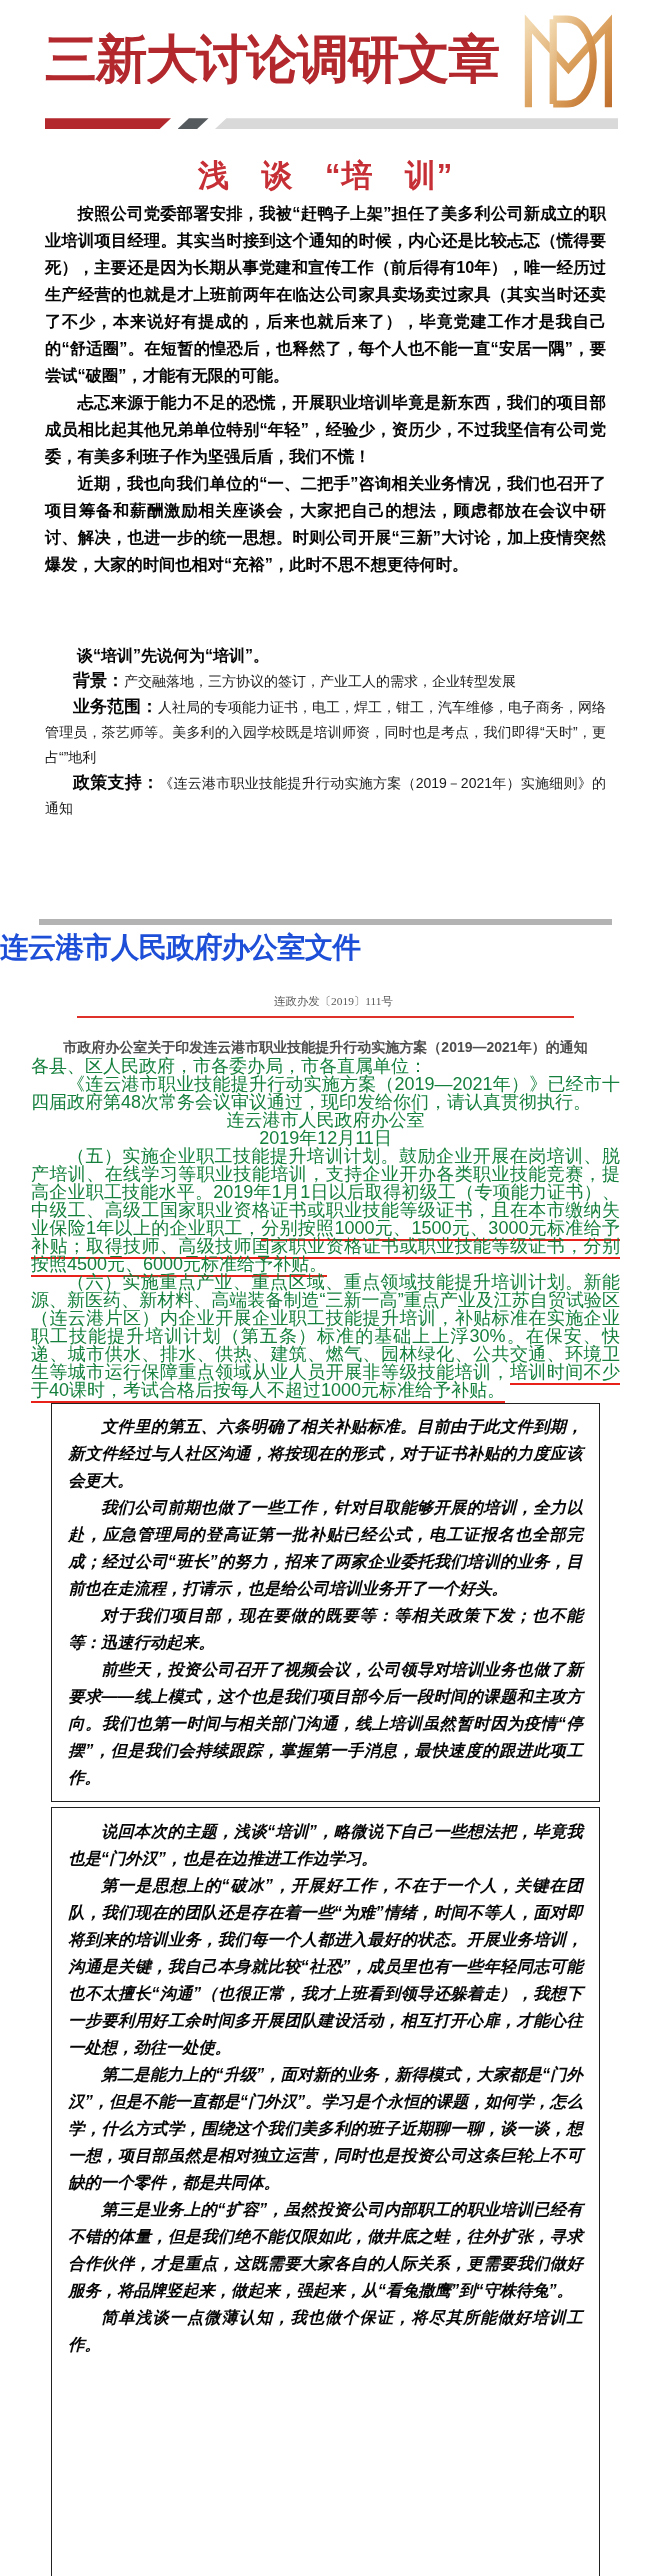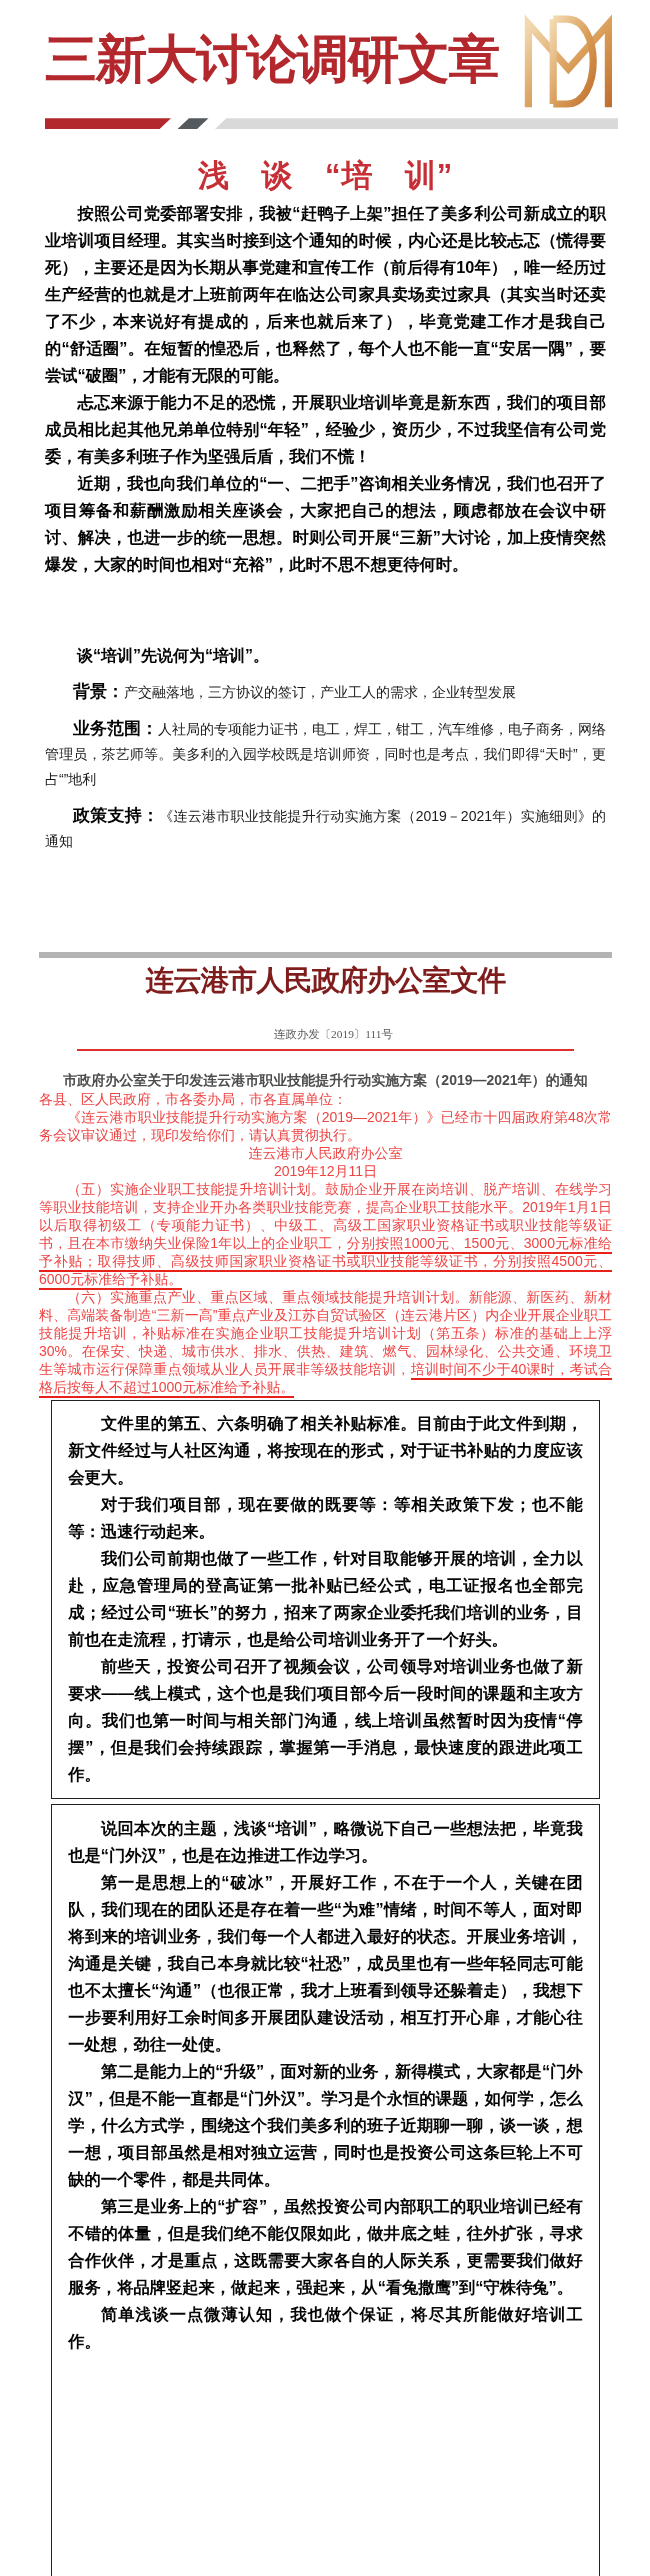--- a/index.html
+++ b/index.html
@@ -23,50 +23,50 @@
               clip-path:polygon(11.4px 0,100% 0,100% 100%,0 100%);}
 
   
   .article-title{margin-top:26px;text-align:center;font-size:31px;font-weight:900;
                  color:#c62f35;letter-spacing:0.8px;}
   .article{margin:3px 45px 0;font-size:16.3px;font-weight:700;color:#050505;
            line-height:27px;text-align:justify;}
   .article p{margin:0;text-indent:2em;}
   .subhead{margin:65px 45px 0;font-size:16px;font-weight:900;color:#050505;
            text-indent:2em;line-height:25px;}
-  .info{margin:11px 45px;font-size:14px;font-weight:400;color:#1a1a1a;
+  .info{margin:0 45px;font-size:14px;font-weight:400;color:#1a1a1a;
         line-height:25px;text-align:justify;text-indent:2em;}
   .info .info-label{font-size:17px;font-weight:900;color:#050505;}
 
   
   .gov-bar{height:5.7px;background:#b3b3b3;margin:98px 39px 0;}
-  .gov-title{margin-top:4.9px;text-align:center;color:#7f1d1d;
+  .gov-title{margin-top:4.9px;color:#1d4ed8;
              font-family:"Liberation Serif","DejaVu Serif",serif;
              font-size:28.5px;font-weight:900;letter-spacing:-0.8px;}
   .gov-docnum{margin-top:27px;text-align:center;color:#5a5a5a;
               font-family:"Liberation Serif","DejaVu Serif",serif;font-size:11.4px;padding-left:16px;}
   .gov-rule{height:2.4px;background:#e0302a;margin:6.5px 77px 0;}
   .gov-notice-title{margin:19.5px 45px 0;text-align:center;font-size:14px;
                     font-weight:700;color:#4d4d4d;line-height:19.5px;}
-  .gov-body{margin:0 39px;font-size:14px;color:#ef4444;line-height:18px;
+  .gov-body{margin:0 31px;font-size:18px;color:#15803d;line-height:18px;
             text-align:justify;}
   .gov-body p{margin:0;}
   .gov-salutation{margin-top:9.8px;}
   .gov-p1{margin-top:14.6px;text-indent:2em;}
   .gov-issuer{margin-top:16.3px;text-align:center;}
   .gov-date{margin-top:13px;text-align:center;}
   .gov-item5{margin-top:13px;text-indent:2em;}
   .gov-item6{margin-top:18px;text-indent:2em;}
   .redline{border-bottom:2.4px solid #e8211a;padding-bottom:0.8px;}
 
   
   .tbox{margin:3.3px 51px 0;border:1.6px solid #222;padding:9.8px 16.3px;
         font-size:16.3px;font-weight:700;color:#050505;line-height:27px;
         text-align:justify;}
-  .tbox p{margin:0;text-indent:2em;}
+  .tbox p{margin:0;text-indent:2em;font-style:italic;}
   .tbox-2{margin-top:4.9px;padding-bottom:346px;}
 </style>
 </head>
 <body>
 
 <div class="page">
 
   <div class="header">
     <div class="header-title">三新大讨论调研文章</div>
     <div class="logo">
@@ -123,22 +123,22 @@
       <p class="gov-date">2019年12月11日</p>
 
       <p class="gov-item5"><span>（五）实施企业职工技能提升培训计划。鼓励企业开展在岗培训、脱产培训、在线学习等职业技能培训，支持企业开办各类职业技能竞赛，提高企业职工技能水平。2019年1月1日以后取得初级工（专项能力证书）、中级工、高级工国家职业资格证书或职业技能等级证书，且在本市缴纳失业保险1年以上的企业职工，</span><span class="redline">分别按照1000元、1500元、3000元标准给予补贴；取得技师、高级技师国家职业资格证书或职业技能等级证书，分别按照4500元、6000元标准给予补贴。</span></p>
 
       <p class="gov-item6"><span>（六）实施重点产业、重点区域、重点领域技能提升培训计划。新能源、新医药、新材料、高端装备制造“三新一高”重点产业及江苏自贸试验区（连云港片区）内企业开展企业职工技能提升培训，补贴标准在实施企业职工技能提升培训计划（第五条）标准的基础上上浮30%。在保安、快递、城市供水、排水、供热、建筑、燃气、园林绿化、公共交通、环境卫生等城市运行保障重点领域从业人员开展非等级技能培训，</span><span class="redline">培训时间不少于40课时，考试合格后按每人不超过1000元标准给予补贴。</span></p>
     </div>
   </div>
 
   <div class="tbox">
     <p>文件里的第五、六条明确了相关补贴标准。目前由于此文件到期，新文件经过与人社区沟通，将按现在的形式，对于证书补贴的力度应该会更大。</p>
+    <p>我们公司前期也做了一些工作，针对目取能够开展的培训，全力以赴，应急管理局的登高证第一批补贴已经公式，电工证报名也全部完成；经过公司“班长”的努力，招来了两家企业委托我们培训的业务，目前也在走流程，打请示，也是给公司培训业务开了一个好头。</p>
     <p>对于我们项目部，现在要做的既要等：等相关政策下发；也不能等：迅速行动起来。</p>
-    <p>我们公司前期也做了一些工作，针对目取能够开展的培训，全力以赴，应急管理局的登高证第一批补贴已经公式，电工证报名也全部完成；经过公司“班长”的努力，招来了两家企业委托我们培训的业务，目前也在走流程，打请示，也是给公司培训业务开了一个好头。</p>
     <p>前些天，投资公司召开了视频会议，公司领导对培训业务也做了新要求——线上模式，这个也是我们项目部今后一段时间的课题和主攻方向。我们也第一时间与相关部门沟通，线上培训虽然暂时因为疫情“停摆”，但是我们会持续跟踪，掌握第一手消息，最快速度的跟进此项工作。</p>
   </div>
 
   <div class="tbox tbox-2">
     <p>说回本次的主题，浅谈“培训”，略微说下自己一些想法把，毕竟我也是“门外汉”，也是在边推进工作边学习。</p>
     <p>第一是思想上的“破冰”，开展好工作，不在于一个人，关键在团队，我们现在的团队还是存在着一些“为难”情绪，时间不等人，面对即将到来的培训业务，我们每一个人都进入最好的状态。开展业务培训，沟通是关键，我自己本身就比较“社恐”，成员里也有一些年轻同志可能也不太擅长“沟通”（也很正常，我才上班看到领导还躲着走），我想下一步要利用好工余时间多开展团队建设活动，相互打开心扉，才能心往一处想，劲往一处使。</p>
     <p>第二是能力上的“升级”，面对新的业务，新得模式，大家都是“门外汉”，但是不能一直都是“门外汉”。学习是个永恒的课题，如何学，怎么学，什么方式学，围绕这个我们美多利的班子近期聊一聊，谈一谈，想一想，项目部虽然是相对独立运营，同时也是投资公司这条巨轮上不可缺的一个零件，都是共同体。</p>
     <p>第三是业务上的“扩容”，虽然投资公司内部职工的职业培训已经有不错的体量，但是我们绝不能仅限如此，做井底之蛙，往外扩张，寻求合作伙伴，才是重点，这既需要大家各自的人际关系，更需要我们做好服务，将品牌竖起来，做起来，强起来，从“看兔撒鹰”到“守株待兔”。</p>
     <p>简单浅谈一点微薄认知，我也做个保证，将尽其所能做好培训工作。</p>
   </div>

